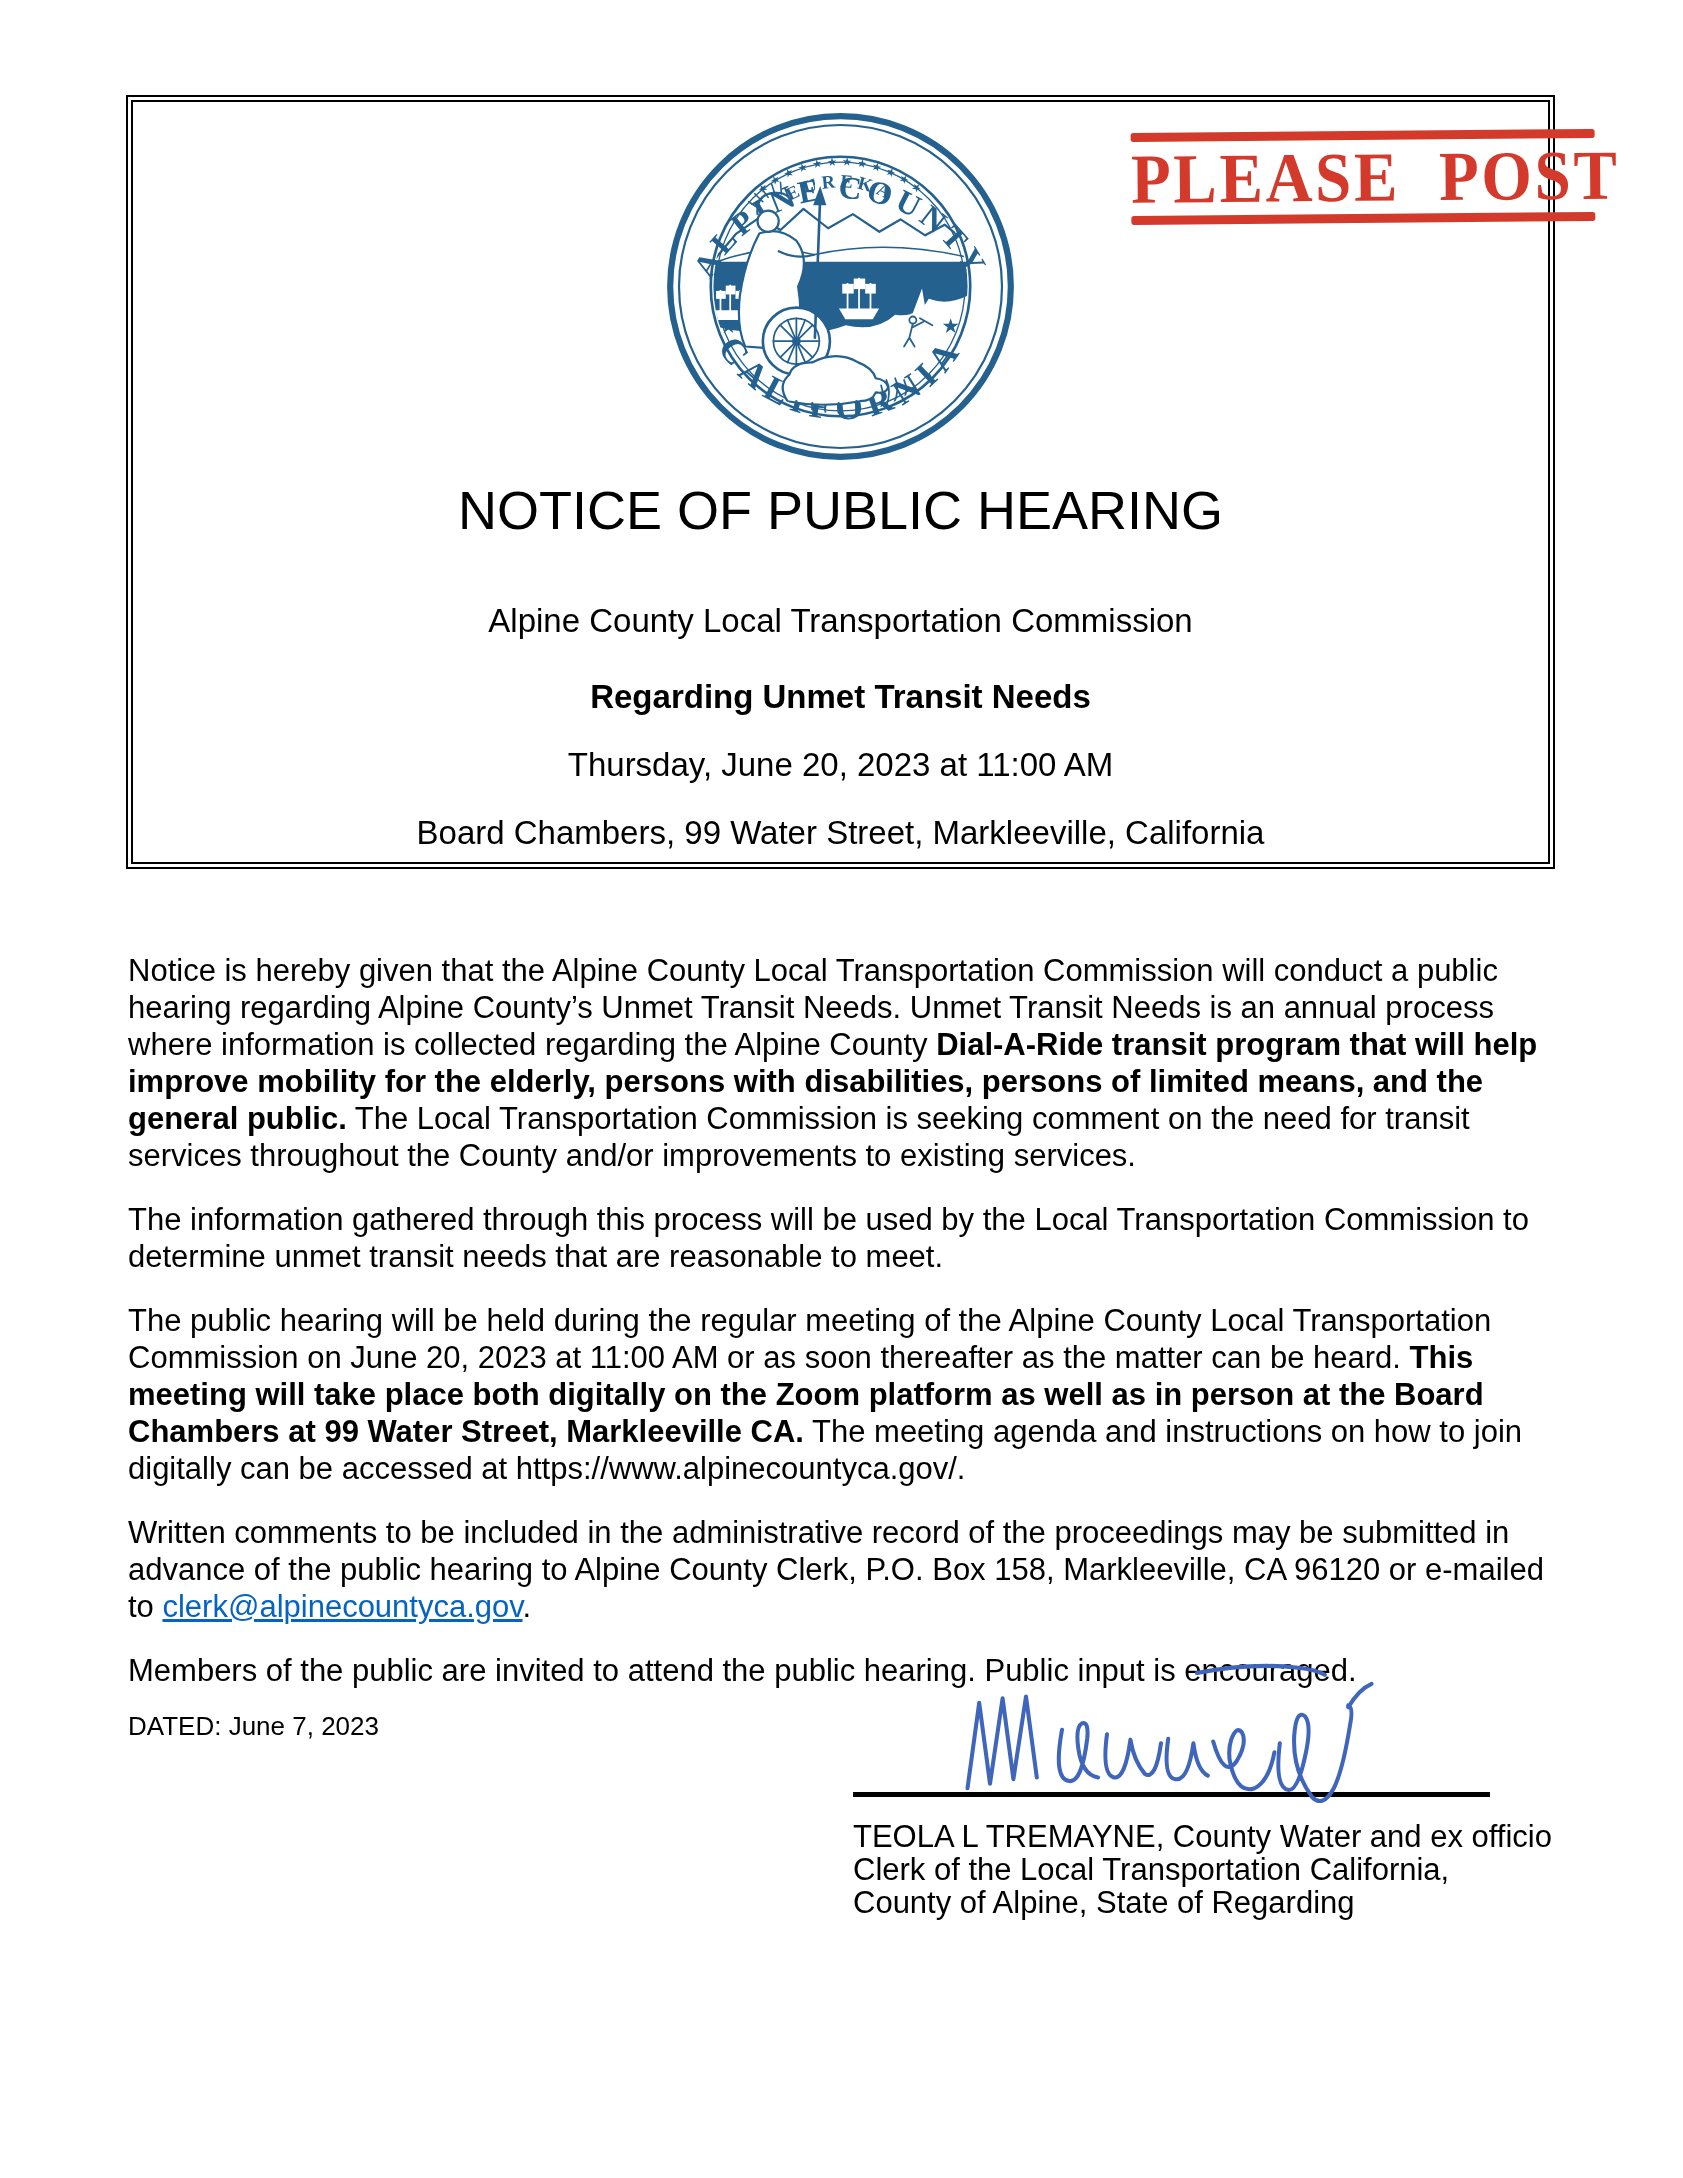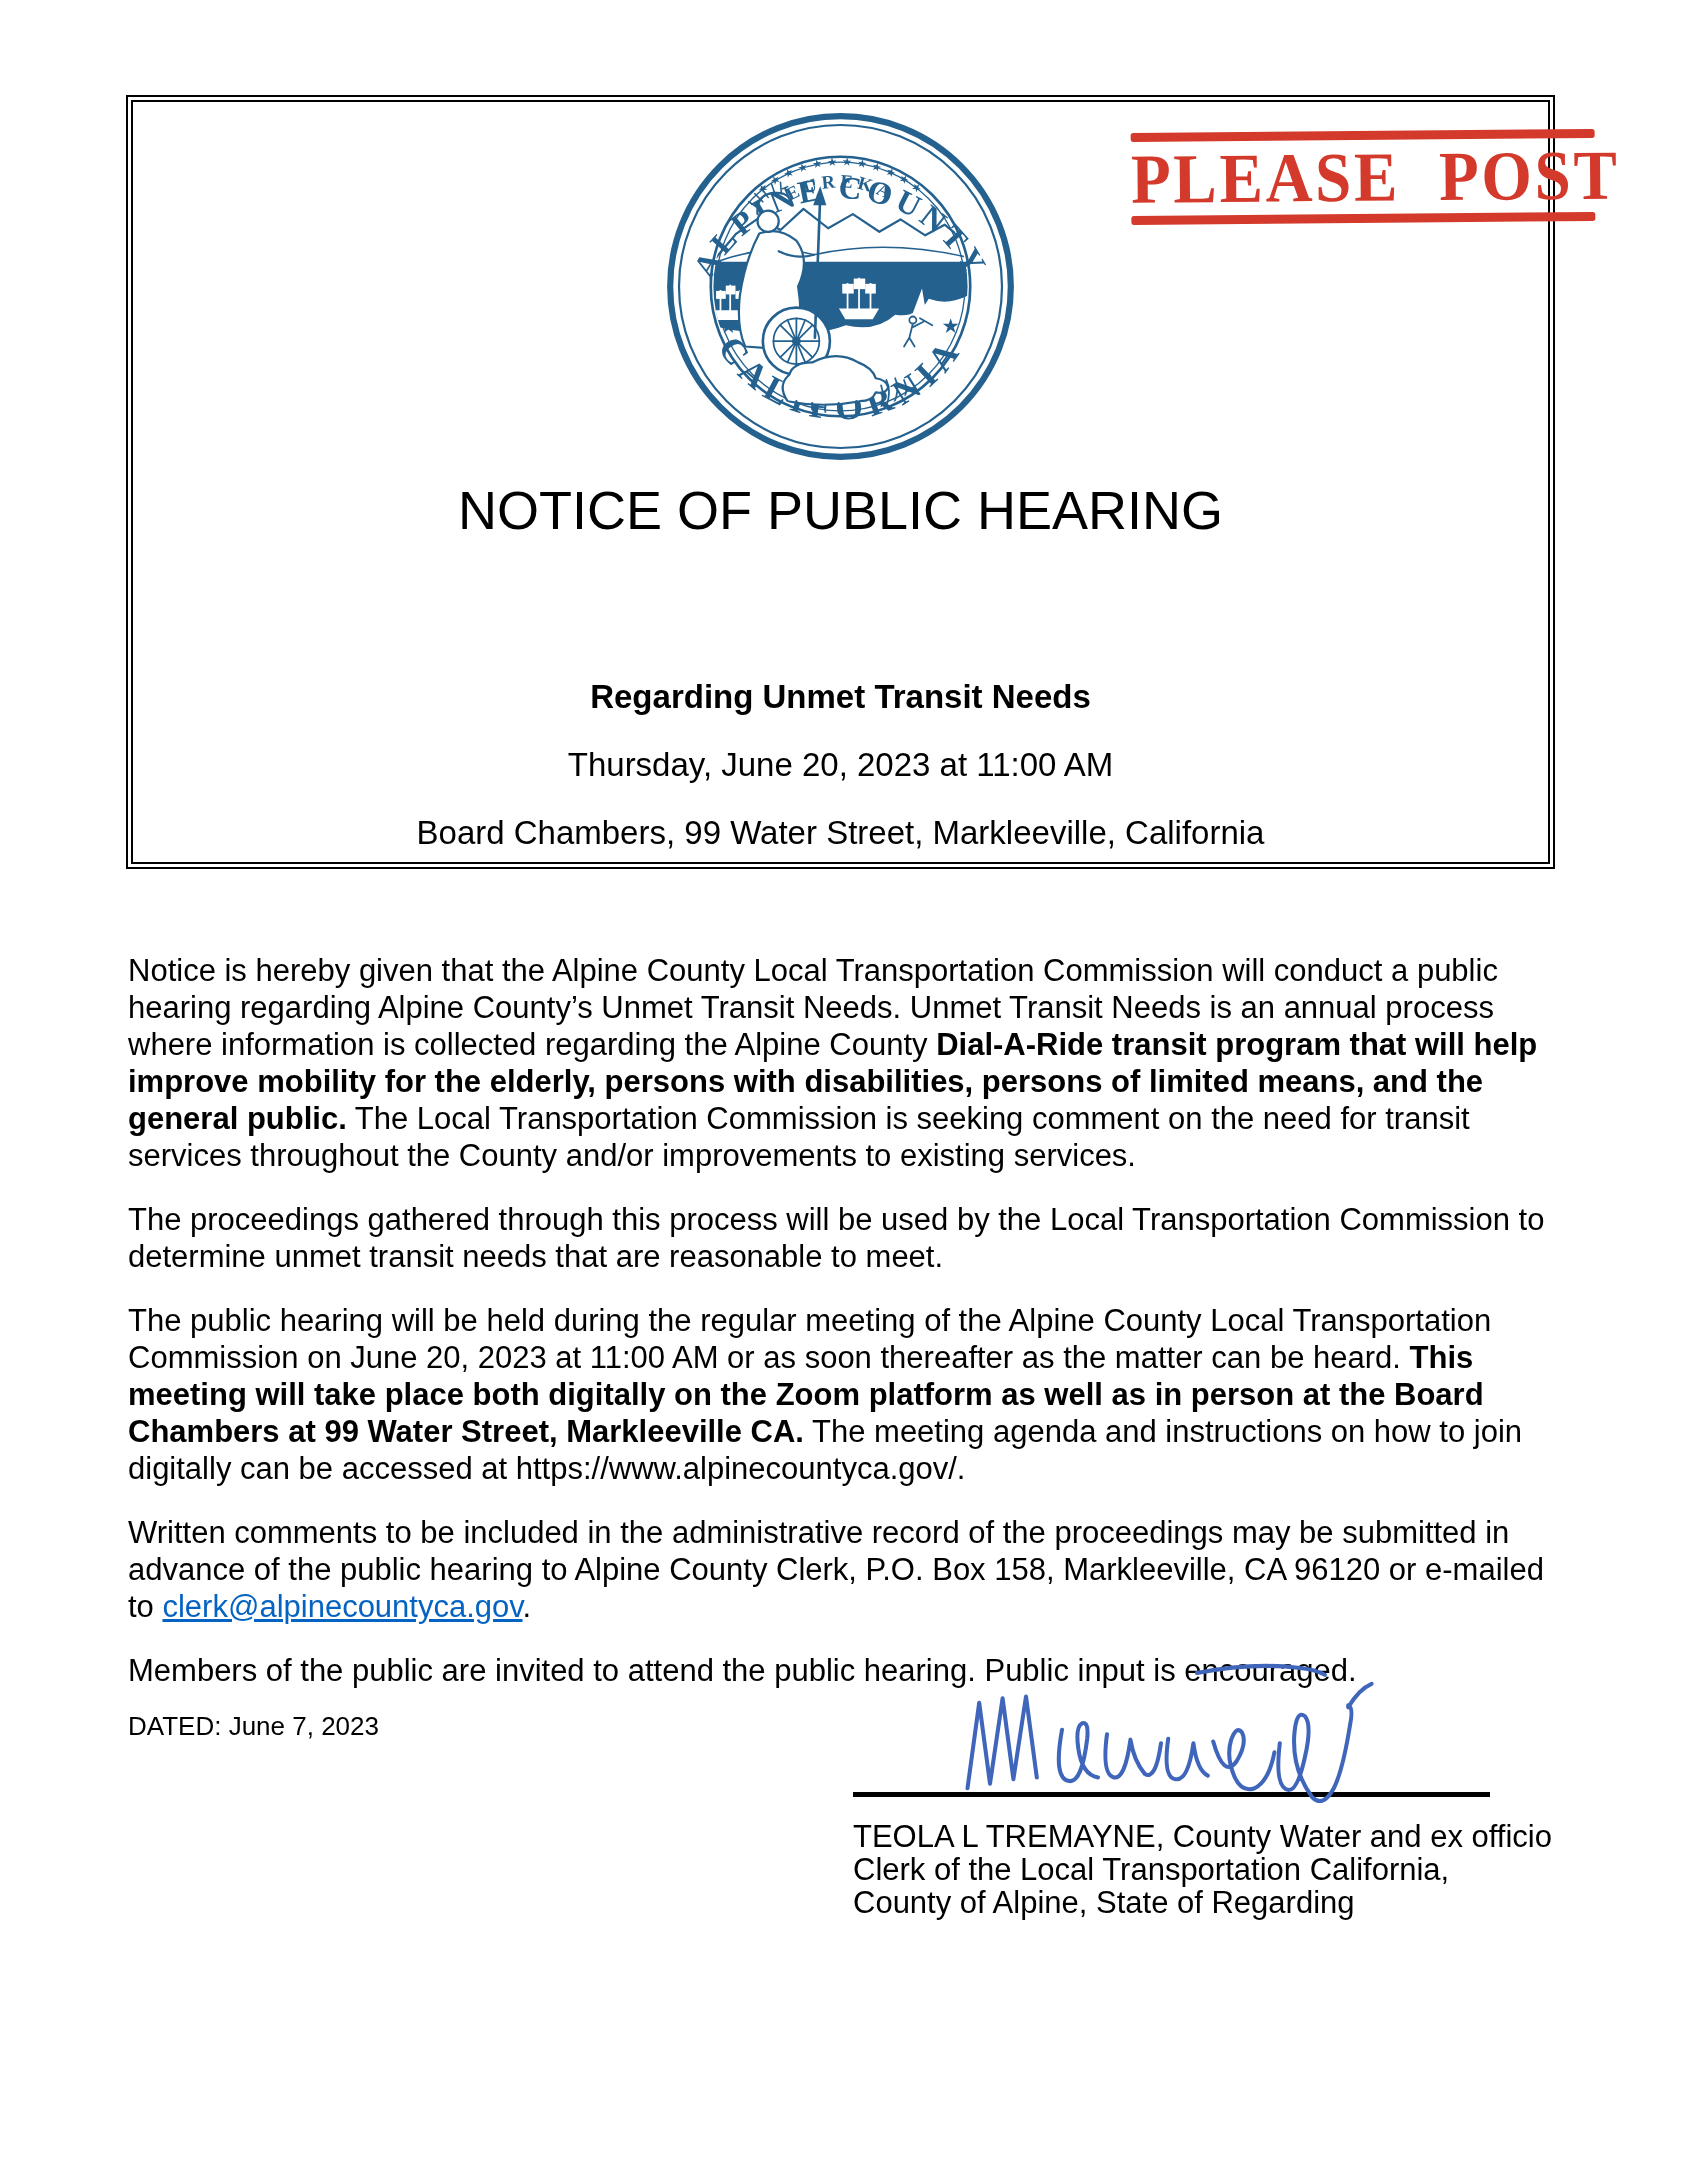--- a/index.html
+++ b/index.html
@@ -147,34 +147,35 @@
 
         <g class="s-ln" style="stroke-width:2">
           <circle cx="282" cy="238" r="4"></circle>
           <path d="M282,242 L278,258 M278,258 L272,268 M278,258 L284,268 M282,246 L294,240 M290,236 L304,244"></path>
         </g>
         <text class="s-txt" x="150" y="350" font-size="13" letter-spacing="3">1864</text>
       </g>
     </svg>
 
     <div class="box-title">NOTICE OF PUBLIC HEARING</div>
+    <div class="header-line hl-0">Alpine County Local Transportation Commission</div>
     <div class="header-line hl-1">Regarding Unmet Transit Needs</div>
     <div class="header-line hl-2">Thursday, June 20, 2023 at 11:00 AM</div>
     <div class="header-line hl-3">Board Chambers, 99 Water Street, Markleeville, California</div>
   </div>
 
   <div class="stamp">
     <div class="stamp-bar"></div>
     <div class="stamp-text">PLEASE POST</div>
     <div class="stamp-bar"></div>
   </div>
 
   <div class="body-text">
       <p><span>Notice is hereby given that the Alpine County Local Transportation Commission will conduct a public hearing regarding Alpine County’s Unmet Transit Needs. Unmet Transit Needs is an annual process where information is collected regarding the Alpine County </span><span style="font-weight: bold;">Dial-A-Ride transit program that will help improve mobility for the elderly, persons with disabilities, persons of limited means, and the general public.</span><span> The Local Transportation Commission is seeking comment on the need for transit services throughout the County and/or improvements to existing services.</span></p>
-      <p><span>The proceedings gathered through this process will be used by the Local Transportation Commission to determine unmet transit needs that are reasonable to meet.</span></p>
+      <p><span>The information gathered through this process will be used by the Local Transportation Commission to determine unmet transit needs that are reasonable to meet.</span></p>
       <p><span>The public hearing will be held during the regular meeting of the Alpine County Local Transportation Commission on June 20, 2023 at 11:00 AM or as soon thereafter as the matter can be heard. </span><span style="font-weight: bold;">This meeting will take place both digitally on the Zoom platform as well as in person at the Board Chambers at 99 Water Street, Markleeville CA.</span><span> The meeting agenda and instructions on how to join digitally can be accessed at https://www.alpinecountyca.gov/.</span></p>
       <p><span>Written comments to be included in the administrative record of the proceedings may be submitted in advance of the public hearing to Alpine County Clerk, P.O. Box 158, Markleeville, CA 96120 or e-mailed to </span><a class="email-link">clerk@alpinecountyca.gov</a><span>.</span></p>
       <p><span>Members of the public are invited to attend the public hearing. Public input is encouraged.</span></p>
     </div>
 
   <div class="dated">DATED: June 7, 2023</div>
 
   <svg class="signature-svg" viewBox="0 0 520 175">
     <path class="ink" d="M300,22 Q360,10 412,16 Q432,18 442,24"></path>
     <path class="ink" d="M45,150 L58,55 L70,145 L84,50 L96,140 L110,48 L122,138"></path>

